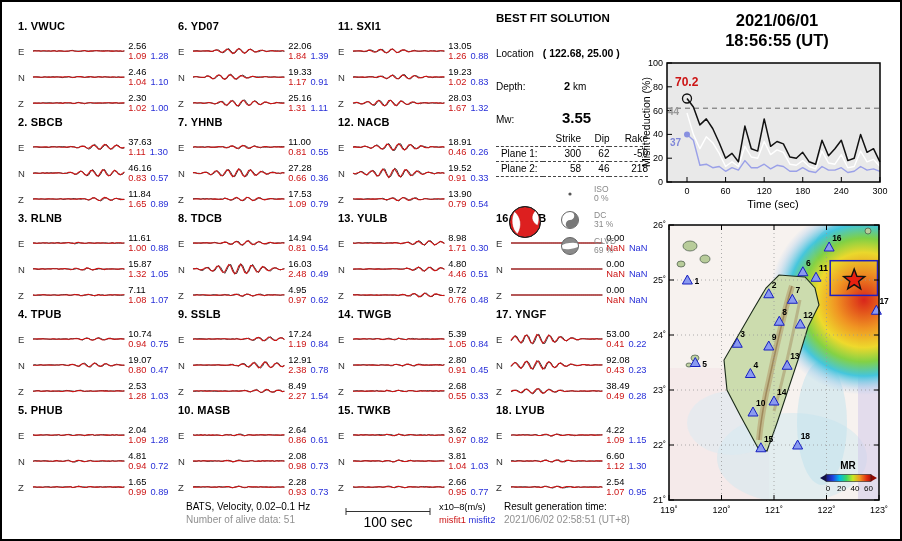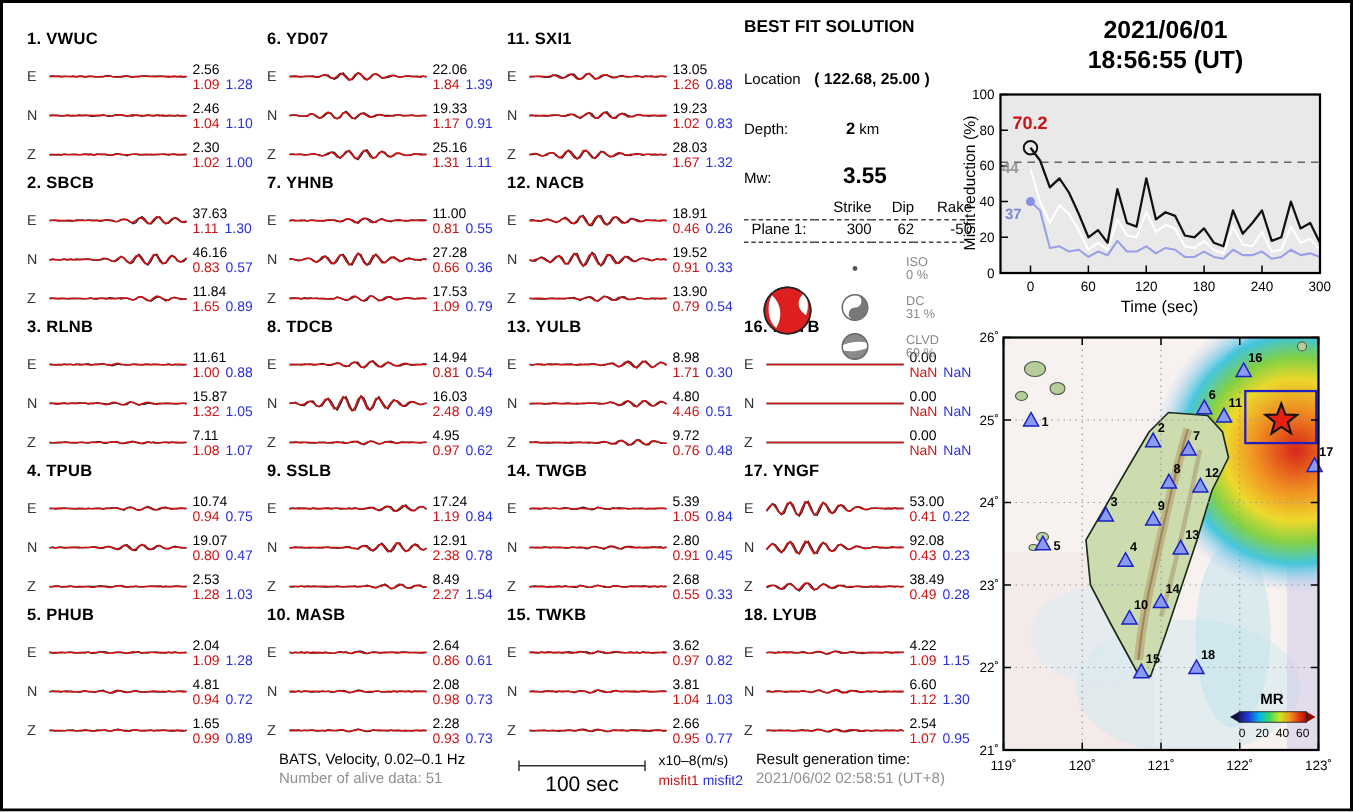--- a/index.html
+++ b/index.html
@@ -27,21 +27,21 @@
   table.bf-table{border-collapse:collapse;font-size:10px;margin-top:2px;width:152px;}
   table.bf-table td,table.bf-table th{padding:1px 0 2px 0;font-weight:normal;text-align:right;}
   table.bf-table .c0{text-align:center;width:46px;}
   table.bf-table .c1{width:38px}table.bf-table .c2{width:28px}table.bf-table .c3{width:38px}
   table.bf-table tr.dash td,table.bf-table tr.dash th{border-bottom:1px dashed #444;}
   .bf-mech{position:relative;height:90px;margin-top:6px;}
   #mainball{position:absolute;left:12px;top:22px;}
   .decomp{position:absolute;left:62px;top:0px;}
   .dc-item{display:flex;align-items:center;margin-bottom:4px;min-height:22px;}
   .dc-ico{width:24px;display:flex;justify-content:center;}
-  .dc-txt{font-size:8.5px;color:#888;line-height:9.5px;margin-left:22px;}
+  .dc-txt{font-size:8.5px;color:#888;line-height:9.5px;margin-left:12px;}
   
   #titleblock{position:absolute;left:650px;top:8px;width:250px;text-align:center;font-weight:bold;font-size:16.5px;line-height:20px;color:#000;}
   #misfitplot{position:absolute;left:640px;top:52px;}
   #mapblock{position:absolute;left:640px;top:216px;}
   
   #foot-left{position:absolute;left:184px;top:499px;font-size:10px;color:#000;line-height:12.5px;}
   #foot-left .gray{color:#909090;}
   #scalebar{position:absolute;left:340px;top:501px;}
   #scalelabel{position:absolute;left:340px;top:512px;width:92px;text-align:center;font-size:14px;color:#000;}
   #foot-unit{position:absolute;left:437px;top:499px;font-size:9.3px;line-height:12.5px;color:#000;}
@@ -977,20 +977,26 @@
         <th class="c0"></th>
         <th class="c1">Strike</th>
         <th class="c2">Dip</th>
         <th class="c3">Rake</th>
       </tr>
       <tr class="dash">
         <td class="c0">Plane 1:</td>
         <td class="c1">300</td>
         <td class="c2">62</td>
         <td class="c3">-50</td>
+      </tr>
+      <tr class="dash">
+        <td class="c0">Plane 2:</td>
+        <td class="c1">58</td>
+        <td class="c2">46</td>
+        <td class="c3">218</td>
       </tr>
     </tbody>
       </table>
     <div class="bf-mech">
       <svg id="mainball" width="34" height="34" viewBox="0 0 34 34">
         <circle cx="17" cy="17" r="15.5" fill="#dd1f1f" stroke="#222" stroke-width="1"></circle>
         <path d="M6.5,6.5 C13,12 14.5,21 9.5,29 C3.5,24.5 2.5,13 6.5,6.5 Z" fill="#fff" stroke="#b00" stroke-width="0.4"></path>
         <path d="M27.5,5.5 C22.5,10.5 23,16.5 29.5,20.5 C32,14 31,9 27.5,5.5 Z" fill="#fff" stroke="#b00" stroke-width="0.4"></path>
         <circle cx="17" cy="17" r="15.5" fill="none" stroke="#222" stroke-width="1"></circle>
       </svg>

